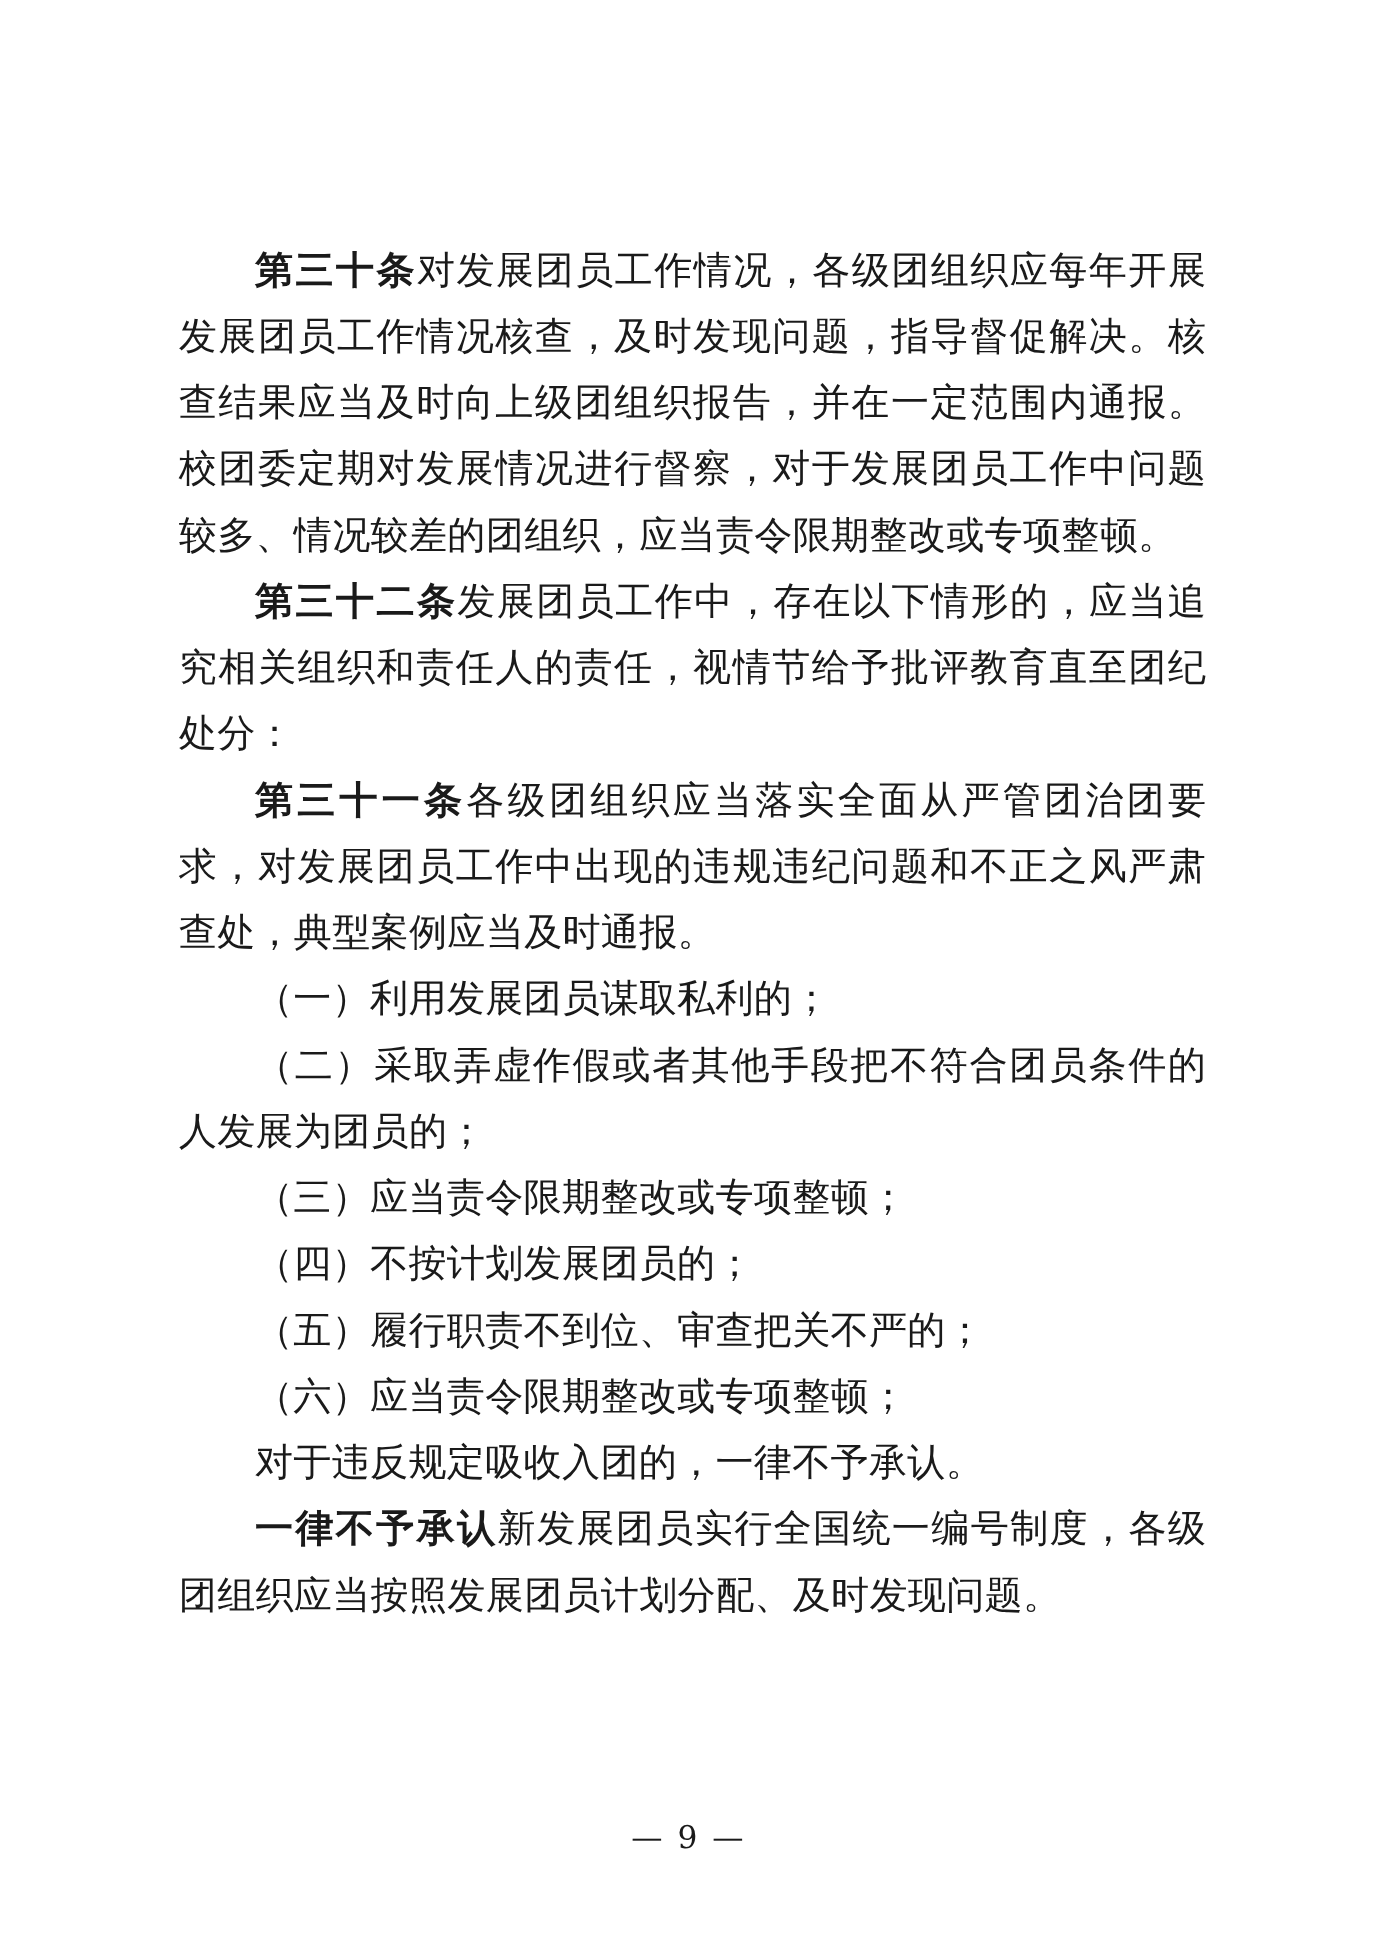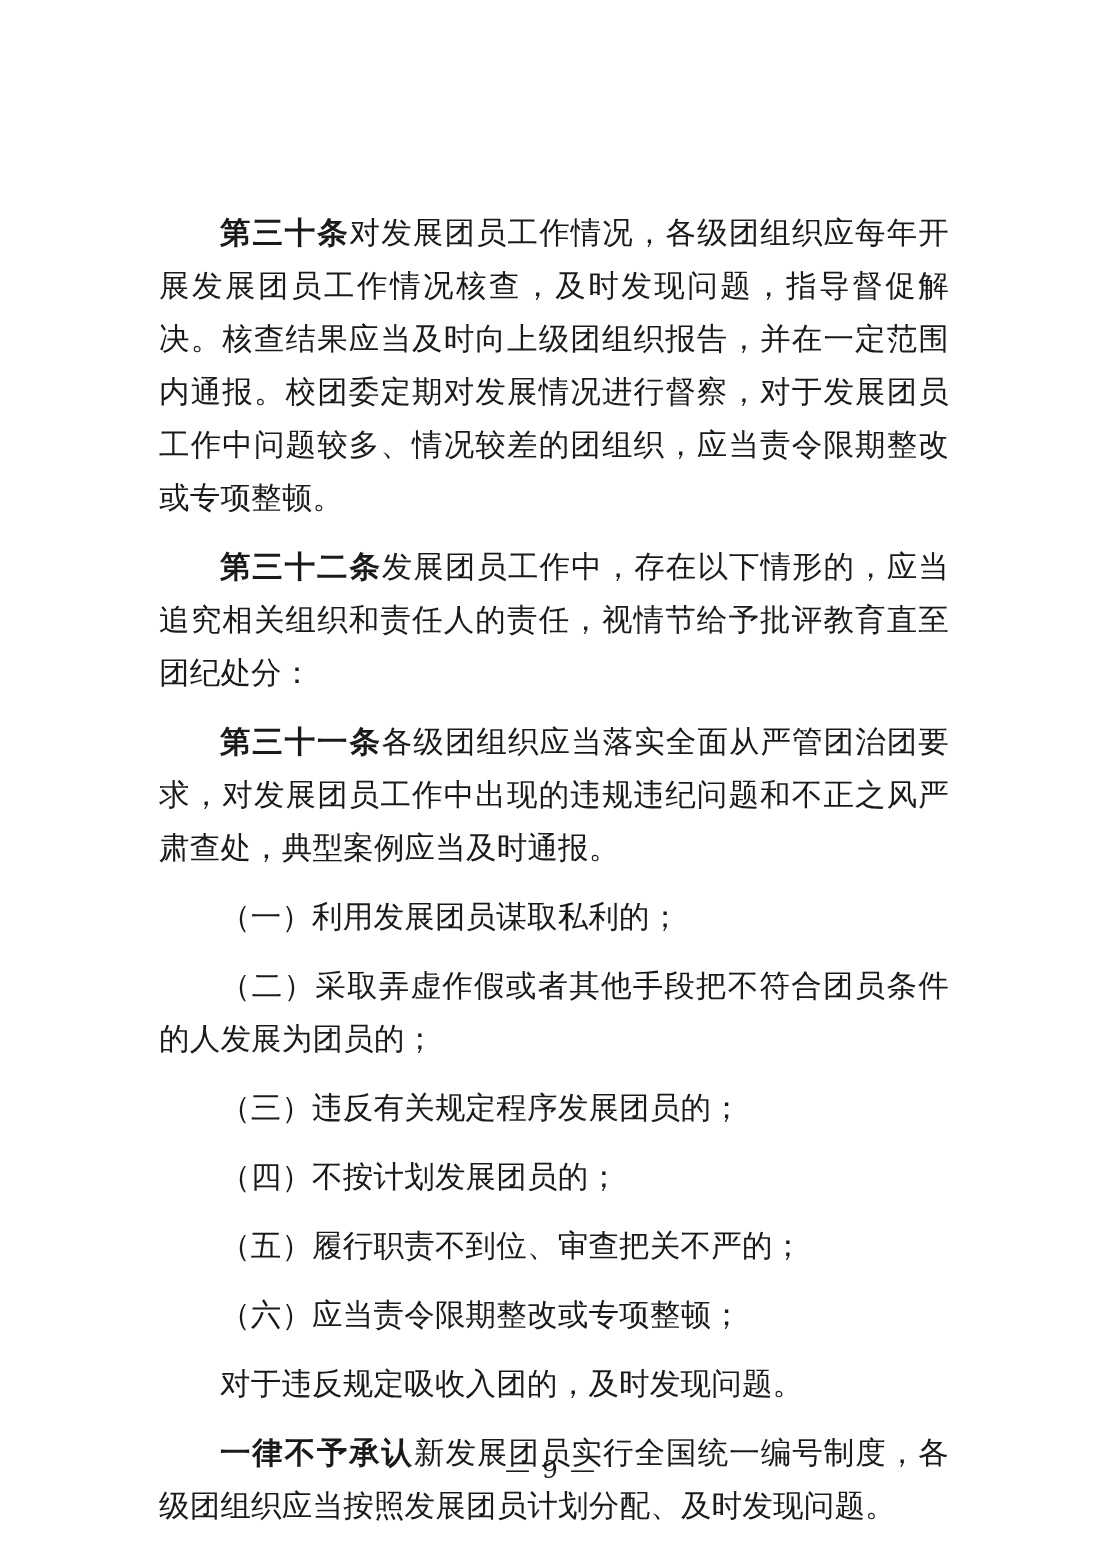--- a/index.html
+++ b/index.html
@@ -23,21 +23,21 @@
     height: 1559px;
     background: #ffffff;
   }
   .content {
     position: absolute;
     left: 143px;
     top: 190px;
     width: 822px;
   }
   p {
-    margin: 16px;
+    margin: 0;
     font-size: 30.5px;
     line-height: 53px;
     text-align: justify;
     text-justify: inter-ideograph;
     letter-spacing: 0.2px;
   }
   .indent {
     text-indent: 61px;
   }
   .article-head {
@@ -65,29 +65,29 @@
     <p class="indent"><span class="article-head">第三十条</span><span>对发展团员工作情况，各级团组织应每年开展发展团员工作情况核查，及时发现问题，指导督促解决。核查结果应当及时向上级团组织报告，并在一定范围内通报。校团委定期对发展情况进行督察，对于发展团员工作中问题较多、情况较差的团组织，应当责令限期整改或专项整顿。</span></p>
 
     <p class="indent"><span class="article-head">第三十二条</span><span>发展团员工作中，存在以下情形的，应当追究相关组织和责任人的责任，视情节给予批评教育直至团纪处分：</span></p>
 
     <p class="indent"><span class="article-head">第三十一条</span><span>各级团组织应当落实全面从严管团治团要求，对发展团员工作中出现的违规违纪问题和不正之风严肃查处，典型案例应当及时通报。</span></p>
 
     <p class="indent">（一）利用发展团员谋取私利的；</p>
 
     <p class="indent">（二）采取弄虚作假或者其他手段把不符合团员条件的人发展为团员的；</p>
 
-    <p class="indent">（三）违反有关规定程序发展团员的；</p>
+    <p class="indent">（三）应当责令限期整改或专项整顿；</p>
 
     <p class="indent">（四）不按计划发展团员的；</p>
 
     <p class="indent">（五）履行职责不到位、审查把关不严的；</p>
 
     <p class="indent">（六）应当责令限期整改或专项整顿；</p>
 
 
-    <p class="indent">对于违反规定吸收入团的，及时发现问题。</p>
+    <p class="indent">对于违反规定吸收入团的，一律不予承认。</p>
 
     <p class="indent"><span class="article-head">一律不予承认</span><span>新发展团员实行全国统一编号制度，各级团组织应当按照发展团员计划分配、及时发现问题。</span></p>
 
   </div>
 
   <div class="footer">— 9 —</div>
 </div>
 
 </body></html>

